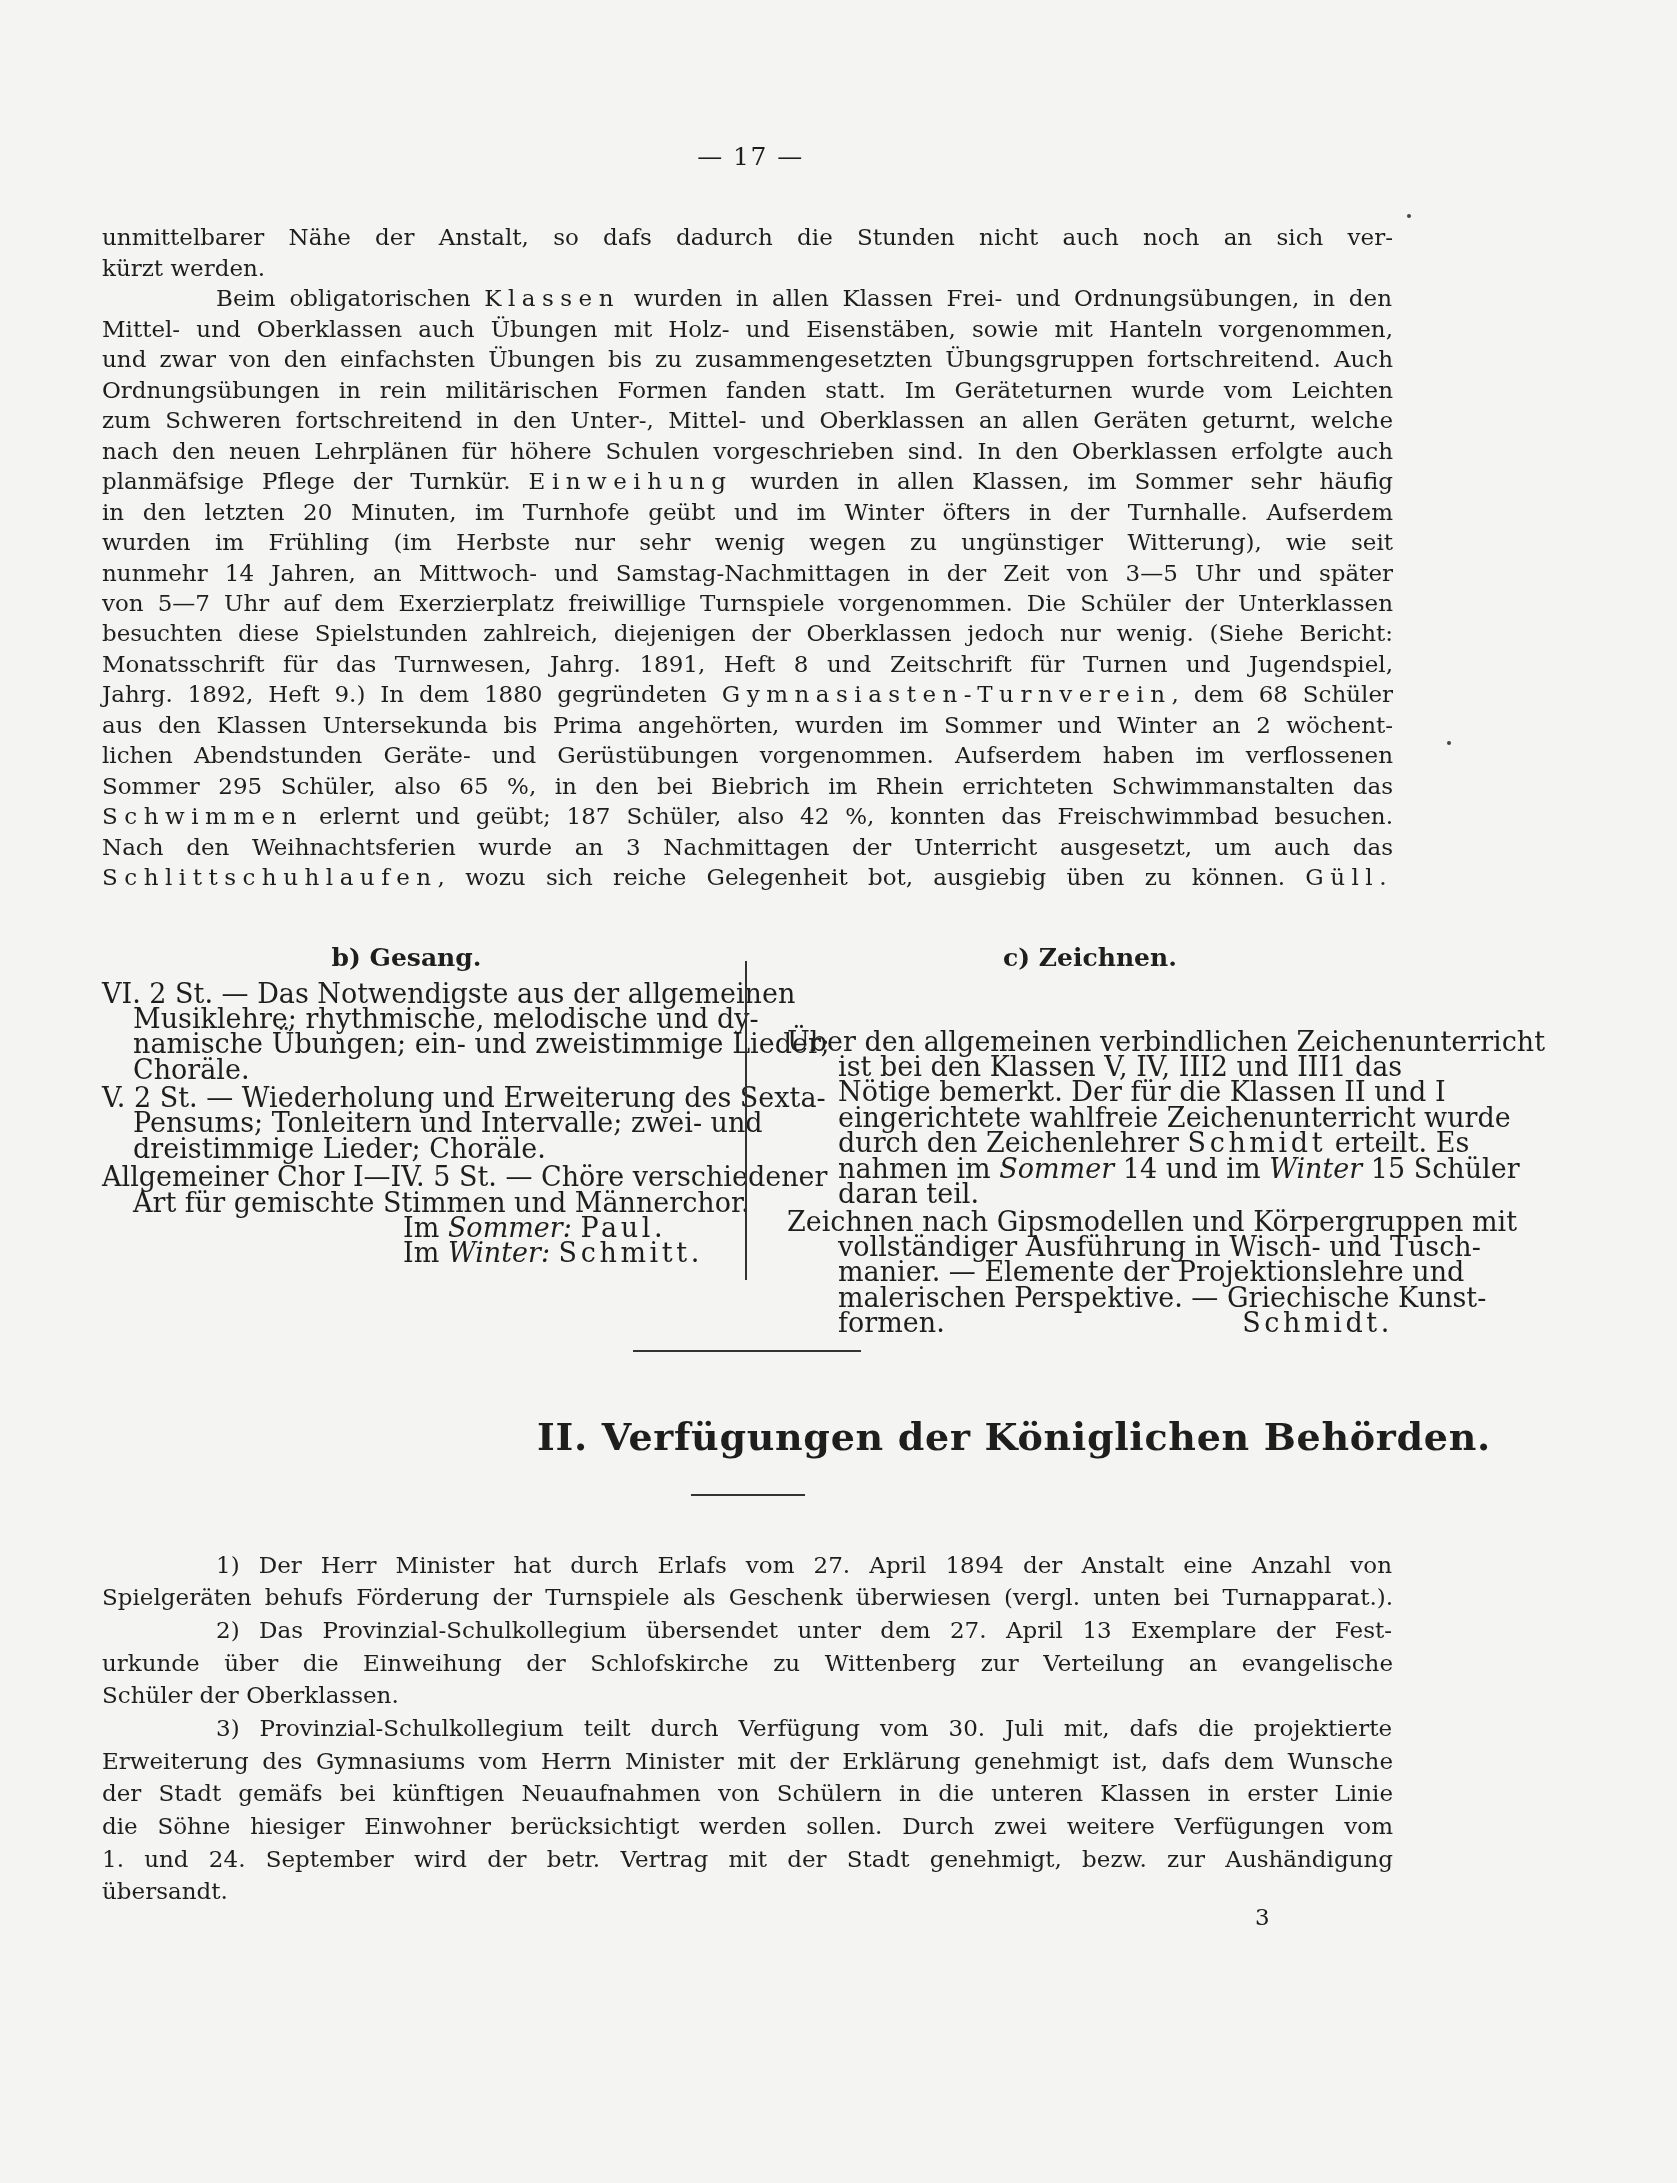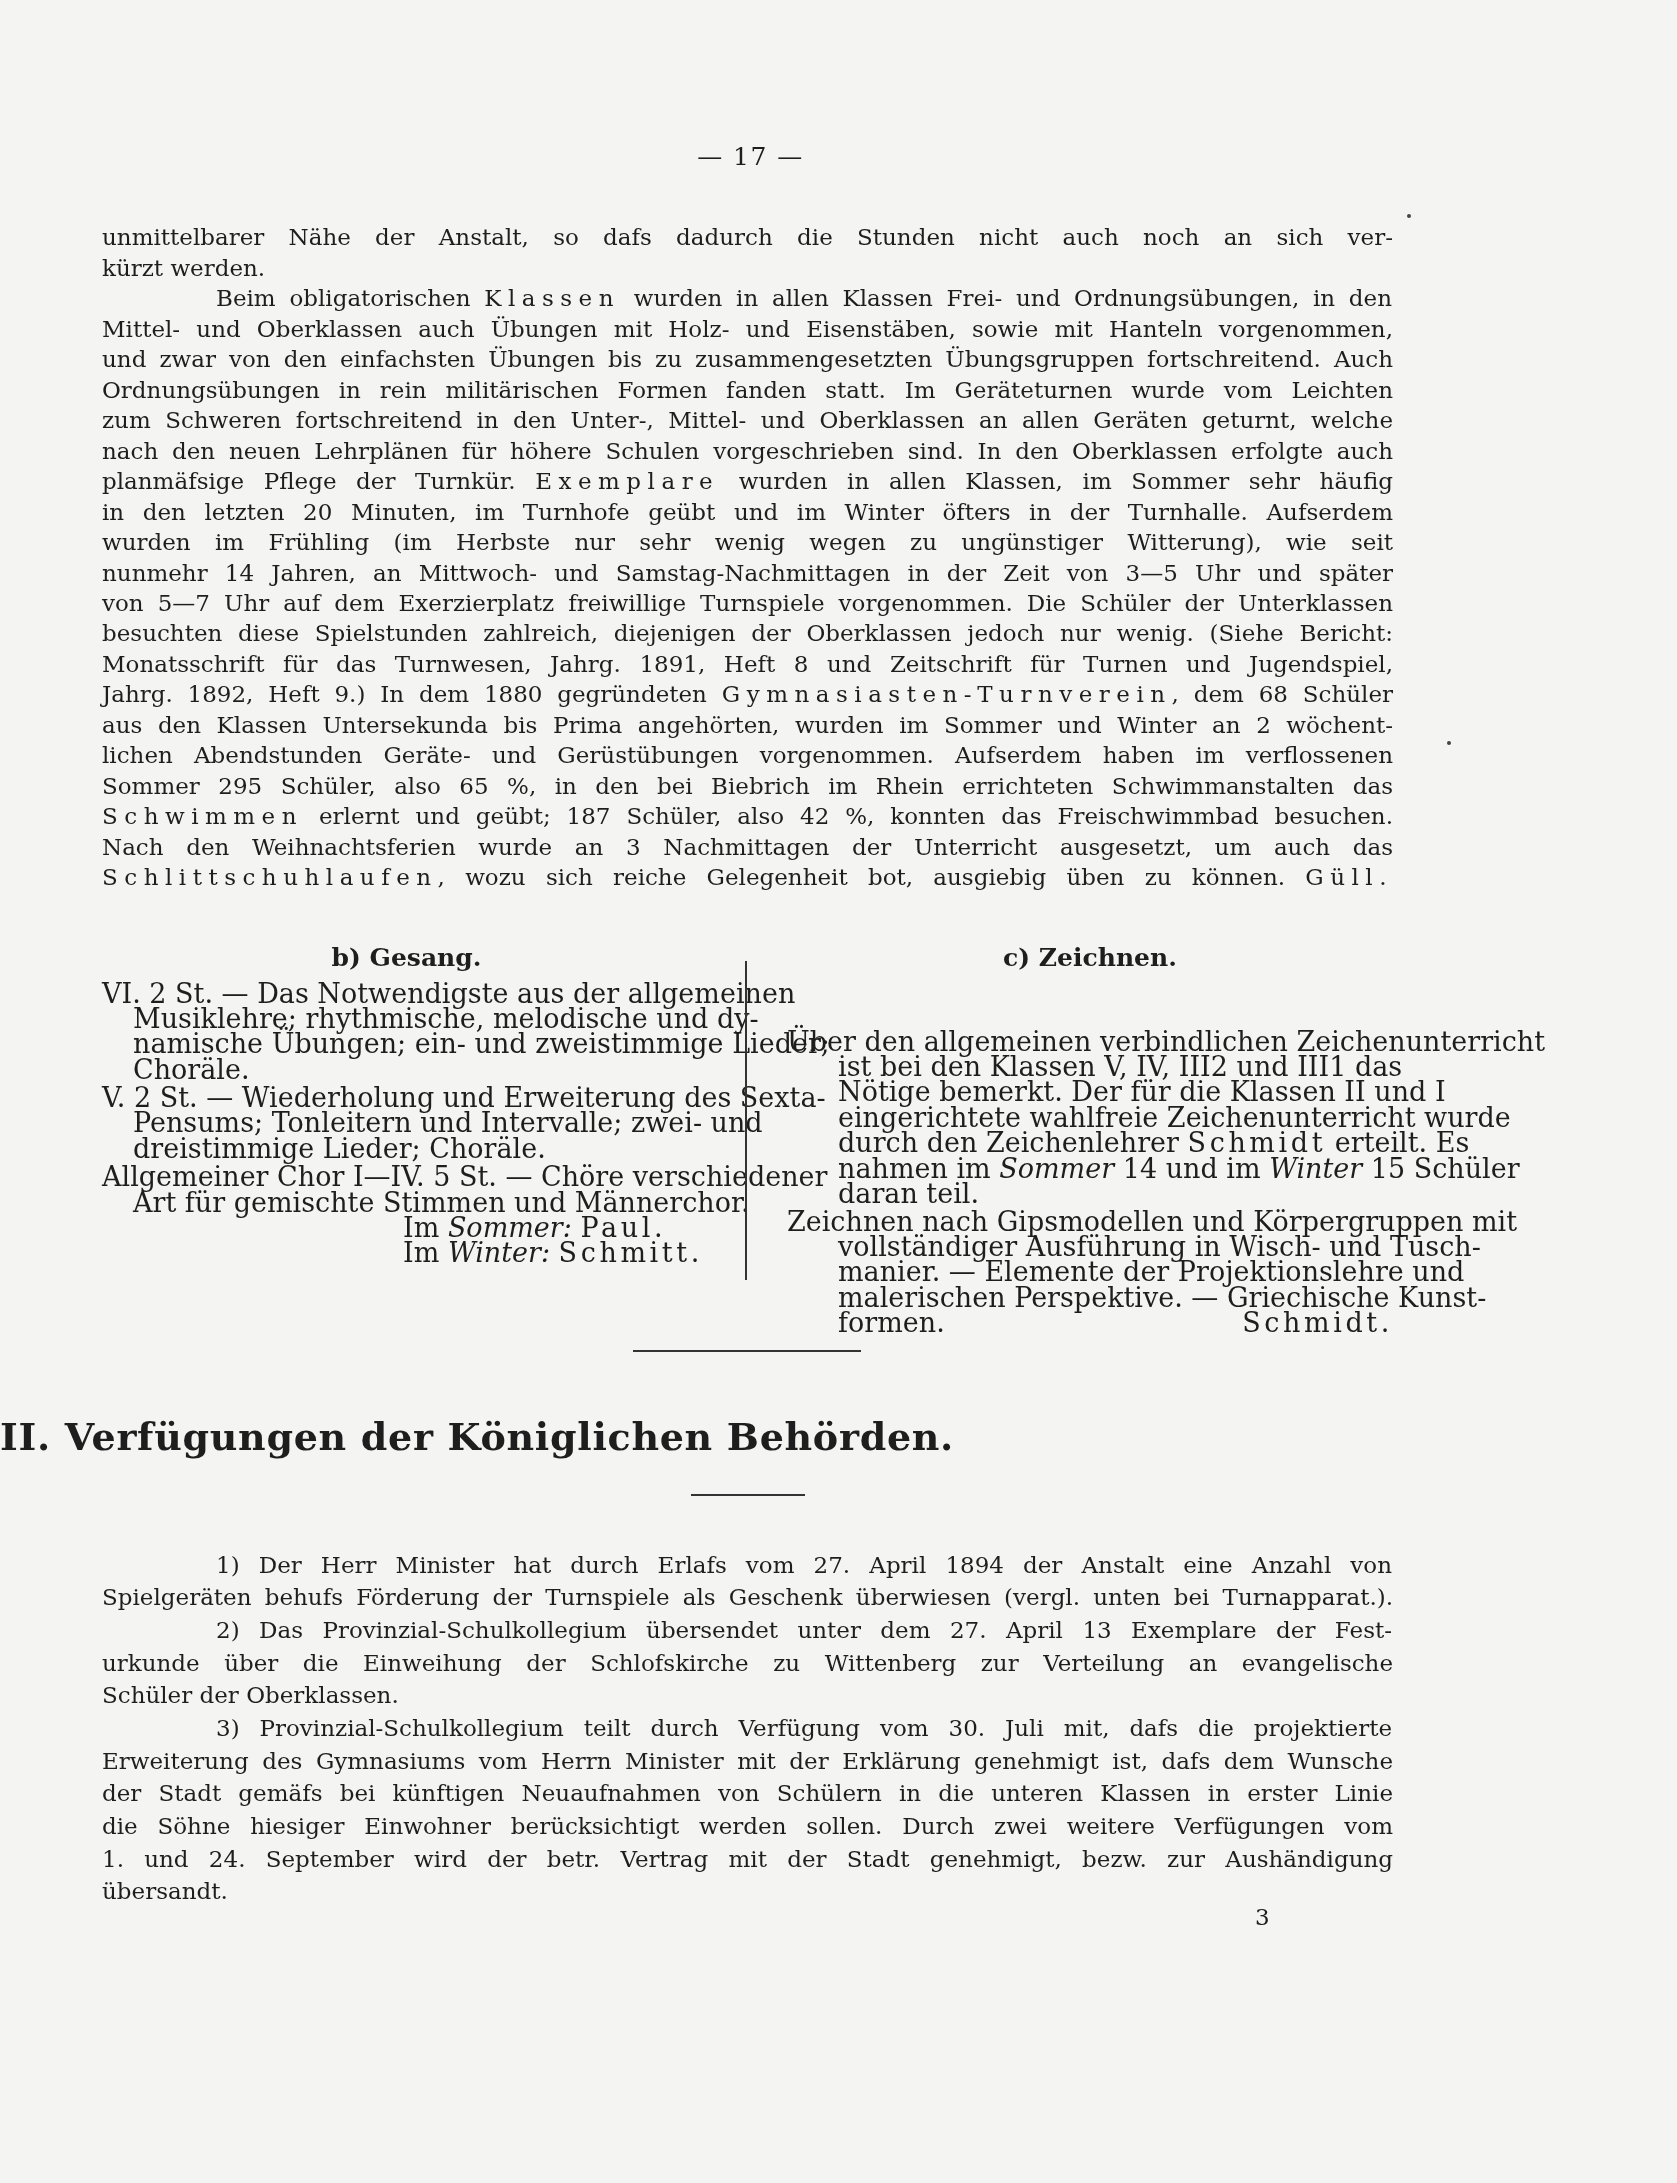--- a/index.html
+++ b/index.html
@@ -31,21 +31,21 @@
   .col-right.hang { left: 838px; width: 555px; }
   .left-align { text-align-last: left; }
   .col-head {
     position: absolute; font-weight: bold; font-size: 25px;
     font-family: "DejaVu Serif", serif; text-align: center;
   }
   .divider-v { position: absolute; left: 745px; top: 961px; width: 1.5px; height: 319px; background: #333; }
   .rule { position: absolute; height: 2.2px; background: #333; }
   .section-title {
     position: absolute; left: 0; width: 1491px; top: 1414px;
-    text-align: left; font-weight: bold; font-size: 38px;
+    text-align: right; font-weight: bold; font-size: 38px;
     font-family: "DejaVu Serif", serif; letter-spacing: 0.7px;
   }
   .sig { position: absolute; left: 1255px; top: 1904px; font-size: 23px; }
   em { font-style: italic; }
   .speck { position: absolute; width: 4.4px; height: 4.4px; border-radius: 50%; background: #444; }
 </style>
 </head>
 <body>
 
 <div class="page">
@@ -60,21 +60,21 @@
       <span class="sp">Klassen</span>
       <span>wurden in allen Klassen Frei- und Ordnungsübungen, in den</span>
     </div>
     <div class="line body-line" style="top:315px">Mittel- und Oberklassen auch Übungen mit Holz- und Eisenstäben, sowie mit Hanteln vorgenommen,</div>
     <div class="line body-line" style="top:345px">und zwar von den einfachsten Übungen bis zu zusammengesetzten Übungsgruppen fortschreitend. Auch</div>
     <div class="line body-line" style="top:376px">Ordnungsübungen in rein militärischen Formen fanden statt. Im Geräteturnen wurde vom Leichten</div>
     <div class="line body-line" style="top:406px">zum Schweren fortschreitend in den Unter-, Mittel- und Oberklassen an allen Geräten geturnt, welche</div>
     <div class="line body-line" style="top:437px">nach den neuen Lehrplänen für höhere Schulen vorgeschrieben sind. In den Oberklassen erfolgte auch</div>
     <div class="line body-line" style="top:467px">
       <span>planmäfsige Pflege der Turnkür.</span>
-      <span class="sp">Exemplare</span>
+      <span class="sp">Einweihung</span>
       <span>wurden in allen Klassen, im Sommer sehr häufig</span>
     </div>
     <div class="line body-line" style="top:498px">in den letzten 20 Minuten, im Turnhofe geübt und im Winter öfters in der Turnhalle. Aufserdem</div>
     <div class="line body-line" style="top:528px">wurden im Frühling (im Herbste nur sehr wenig wegen zu ungünstiger Witterung), wie seit</div>
     <div class="line body-line" style="top:559px">nunmehr 14 Jahren, an Mittwoch- und Samstag-Nachmittagen in der Zeit von 3—5 Uhr und später</div>
     <div class="line body-line" style="top:589px">von 5—7 Uhr auf dem Exerzierplatz freiwillige Turnspiele vorgenommen. Die Schüler der Unterklassen</div>
     <div class="line body-line" style="top:619px">besuchten diese Spielstunden zahlreich, diejenigen der Oberklassen jedoch nur wenig. (Siehe Bericht:</div>
     <div class="line body-line" style="top:650px">Monatsschrift für das Turnwesen, Jahrg. 1891, Heft 8 und Zeitschrift für Turnen und Jugendspiel,</div>
     <div class="line body-line" style="top:680px">
       <span>Jahrg. 1892, Heft 9.) In dem 1880 gegründeten</span>

